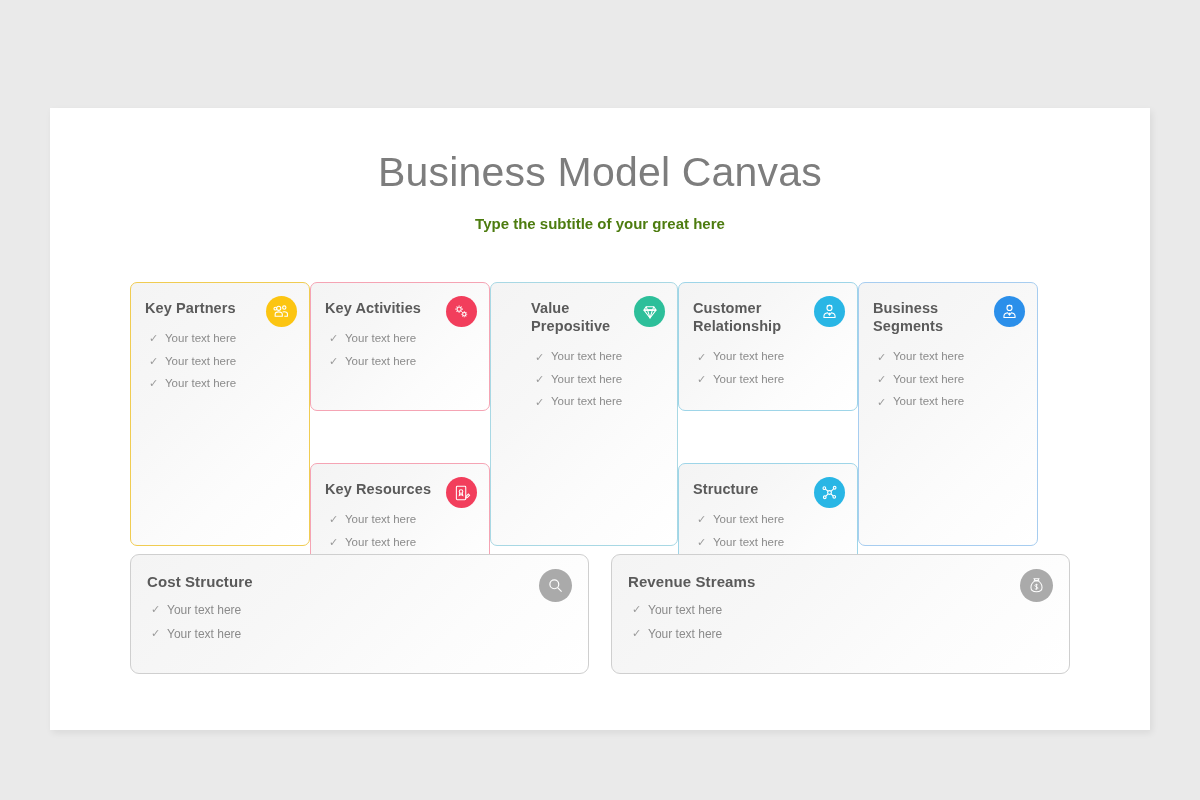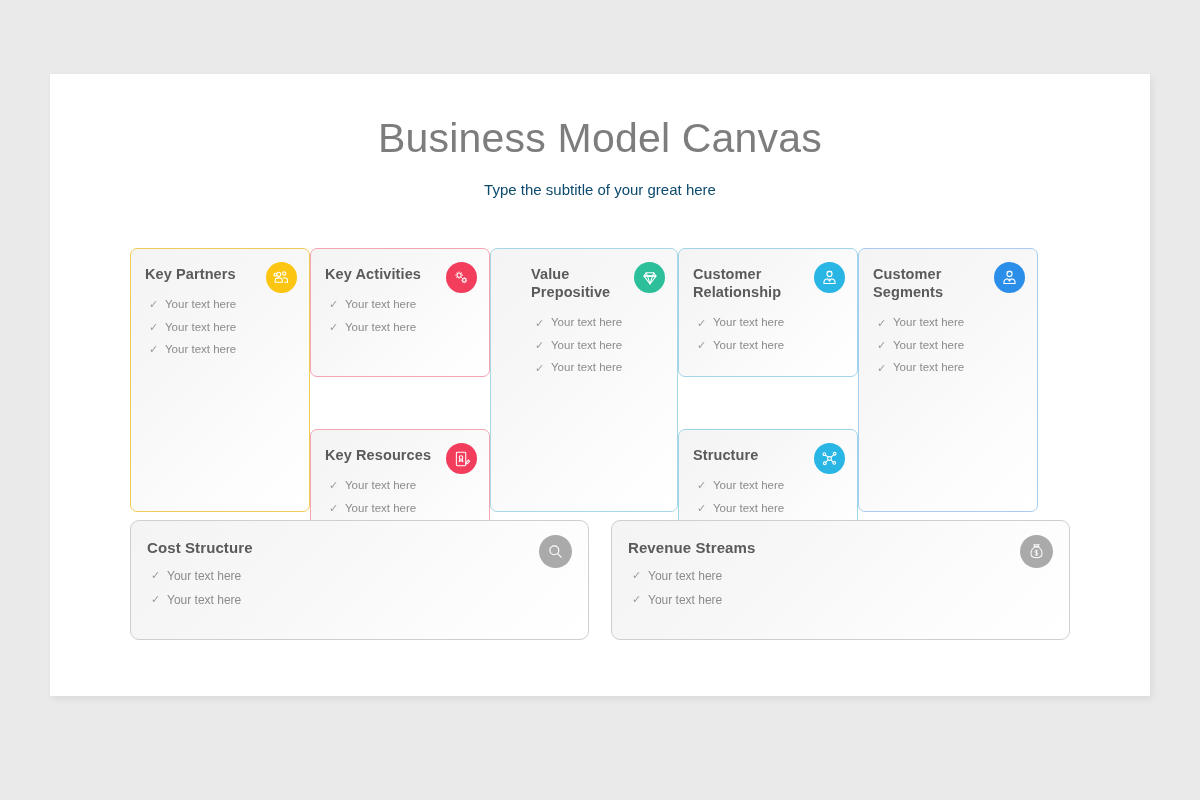--- a/index.html
+++ b/index.html
@@ -8,43 +8,43 @@
     width: 1200px;
     height: 800px;
     overflow: hidden;
     background: #eaeaea;
     font-family: "Liberation Sans", sans-serif;
   }
 
   #slide {
     position: absolute;
     left: 50px;
-    top: 74px;
+    top: 108px;
     width: 1100px;
     height: 622px;
     background: #ffffff;
     box-shadow: 2px 3px 7px rgba(0,0,0,0.07);
   }
 
   
   .header { text-align: center; padding-top: 42px; }
 
   .title {
     font-size: 41px;
     font-weight: 400;
     color: #7d7d7d;
     letter-spacing: 0.2px;
     line-height: 1.1;
   }
 
   .subtitle {
     margin-top: 20px;
     font-size: 15px;
-    font-weight: 400;
-    color: #0c4a6e;
+    font-weight: 700;
+    color: #4d7c0f;
   }
 
   
   .canvas {
     position: absolute;
     left: 80px;
     top: 174px;
     width: 940px;
   }
 
@@ -305,21 +305,21 @@
             <div class="item">
               <span class="check">✓</span>
               <span>Your text here</span>
             </div>
           </div>
         </div>
       </div>
 
       <div class="col col-5">
         <div class="card full b-blue">
-          <div class="card-title">Customer Segments</div>
+          <div class="card-title">Business Segments</div>
           <div class="icon-badge" style="background:#2B8FEA">
             <svg width="19" height="19" viewBox="0 0 24 24" fill="none" stroke="#fff" stroke-width="1.4">
               <circle cx="12" cy="7.5" r="3.2"></circle>
               <path d="M8.8 5.2c1.6-1.3 4.8-1.3 6.4 0"></path>
               <path d="M5 19.5v-1.8c0-2.2 2.2-3.6 4.6-4.1l2.4 3 2.4-3c2.4.5 4.6 1.9 4.6 4.1v1.8z"></path>
               <path d="M12 13.6v2.2"></path>
             </svg>
           </div>
           <div class="items">
             <div class="item">

